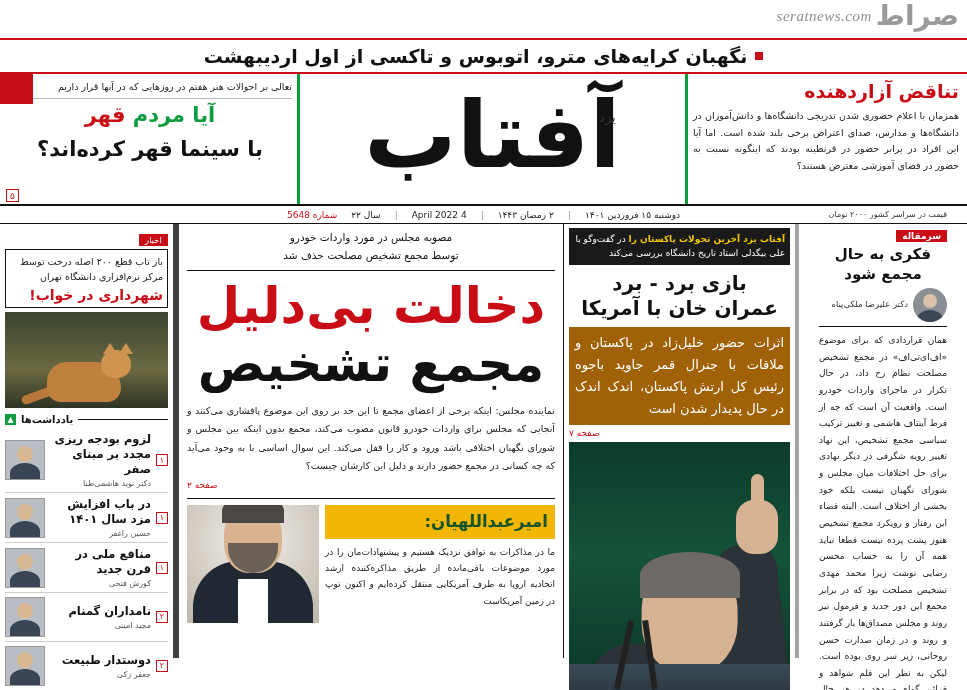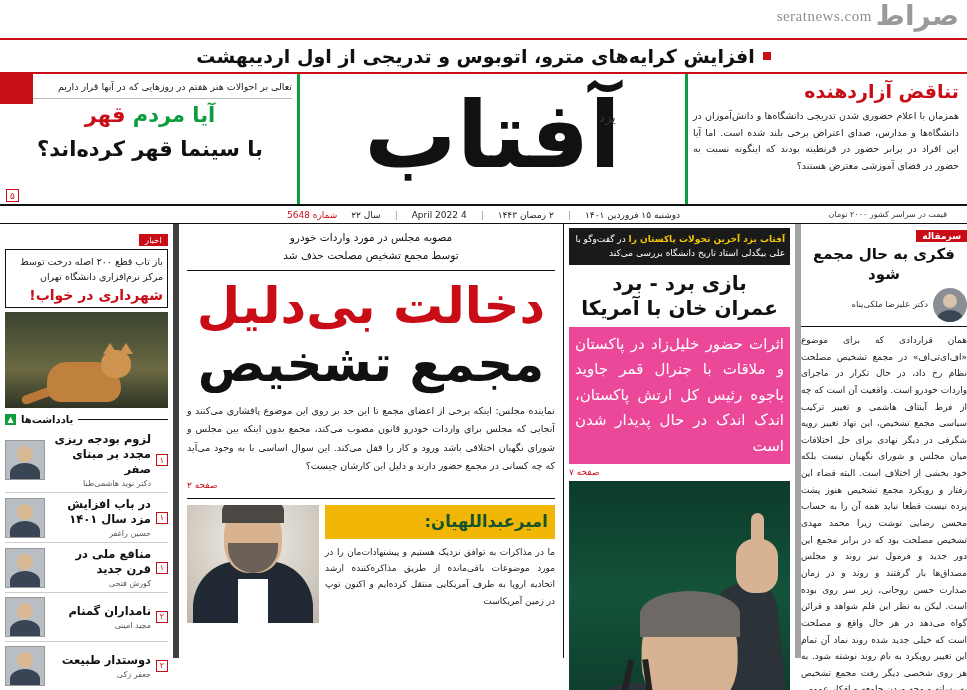--- a/index.html
+++ b/index.html
@@ -22,21 +22,21 @@
     position: absolute; right: 8px; top: 2px;
     display: flex; align-items: center; gap: 4px;
   }
   .wm-glyph {
     font-size: 28px; color: #9a9a9a; font-weight: bold;
     font-family: "DejaVu Sans", sans-serif;
     line-height: 1;
   }
   .wm-text {
     font-size: 15px; color: #8d8d8d; letter-spacing: .5px;
-    font-family: "Liberation Serif", serif; 
+    font-family: "Liberation Serif", serif; font-style: italic;
   }
 
   
   .top-banner {
     border-top: 2px solid #c90d16;
     border-bottom: 2px solid #c90d16;
     height: 36px;
     display: flex; align-items: center; justify-content: center;
     position: relative;
   }
@@ -123,21 +123,21 @@
   .dateline .issue { color: #c90d16; }
   .dateline .sep { color: #999; }
 
   
   .body-grid {
     display: flex; flex-direction: row; height: 434px;
   }
 
   
   .col-right {
-    width: 172px; border-left: 6px solid #a3a3a3; padding: 0 0;
+    width: 172px; border-left: 4px solid #a3a3a3; padding: 0 20px;
     position: relative;
   }
   .sarmaghaleh-tag {
     background: #c90d16; color: #fff; font-size: 9px; font-weight: bold;
     display: inline-block; padding: 1px 6px; margin: 4px 0 3px 0;
   }
   .col-right h3 {
     font-size: 15px; font-weight: bold; text-align: center; line-height: 1.3; color: #111;
     margin-bottom: 4px;
   }
@@ -169,21 +169,21 @@
   .imran-kicker {
     background: #1a1a1a; color: #fff; font-size: 9px; line-height: 1.6;
     padding: 4px 5px; text-align: right;
   }
   .imran-kicker b { color: #f2c600; }
   .imran-title {
     font-size: 20px; font-weight: bold; color: #111; text-align: center;
     line-height: 1.25; margin: 6px 0 6px;
   }
   .imran-lead {
-    background: #ec4899; color: #fff; font-size: 15px; line-height: 1.7;
+    background: #a16207; color: #fff; font-size: 13px; line-height: 1.7;
     padding: 5px 6px; text-align: justify;
   }
   .imran-page {
     font-size: 9px; color: #c90d16; text-align: left; margin: 3px 0 4px;
   }
   .photo-imran {
     height: 282px; width: 100%; position: relative; overflow: hidden;
     background: linear-gradient(180deg,#0c3b2a 0%, #14533a 40%, #0a2f22 100%);
   }
   .photo-imran .podium {
@@ -352,21 +352,21 @@
 
   <div class="watermark-bar">
     <div class="wm-logo">
       <span class="wm-glyph">صراط</span>
       <span class="wm-text">seratnews.com</span>
     </div>
   </div>
 
   <div class="top-banner">
     <span class="sq"></span>
-    <span class="txt">افزایش کرایه‌های مترو، اتوبوس و تدریجی از اول اردیبهشت</span>
+    <span class="txt">نگهبان کرایه‌های مترو، اتوبوس و تاکسی از اول اردیبهشت</span>
   </div>
 
   <div class="masthead">
 
     <div class="promo-right">
       <div class="green-rule"></div>
       <div class="corner-red"></div>
       <div class="kicker">تعالی بر احوالات هنر هفتم در روزهایی که در آنها قرار داریم</div>
       <div class="big1">
         <span>آیا مردم</span>

